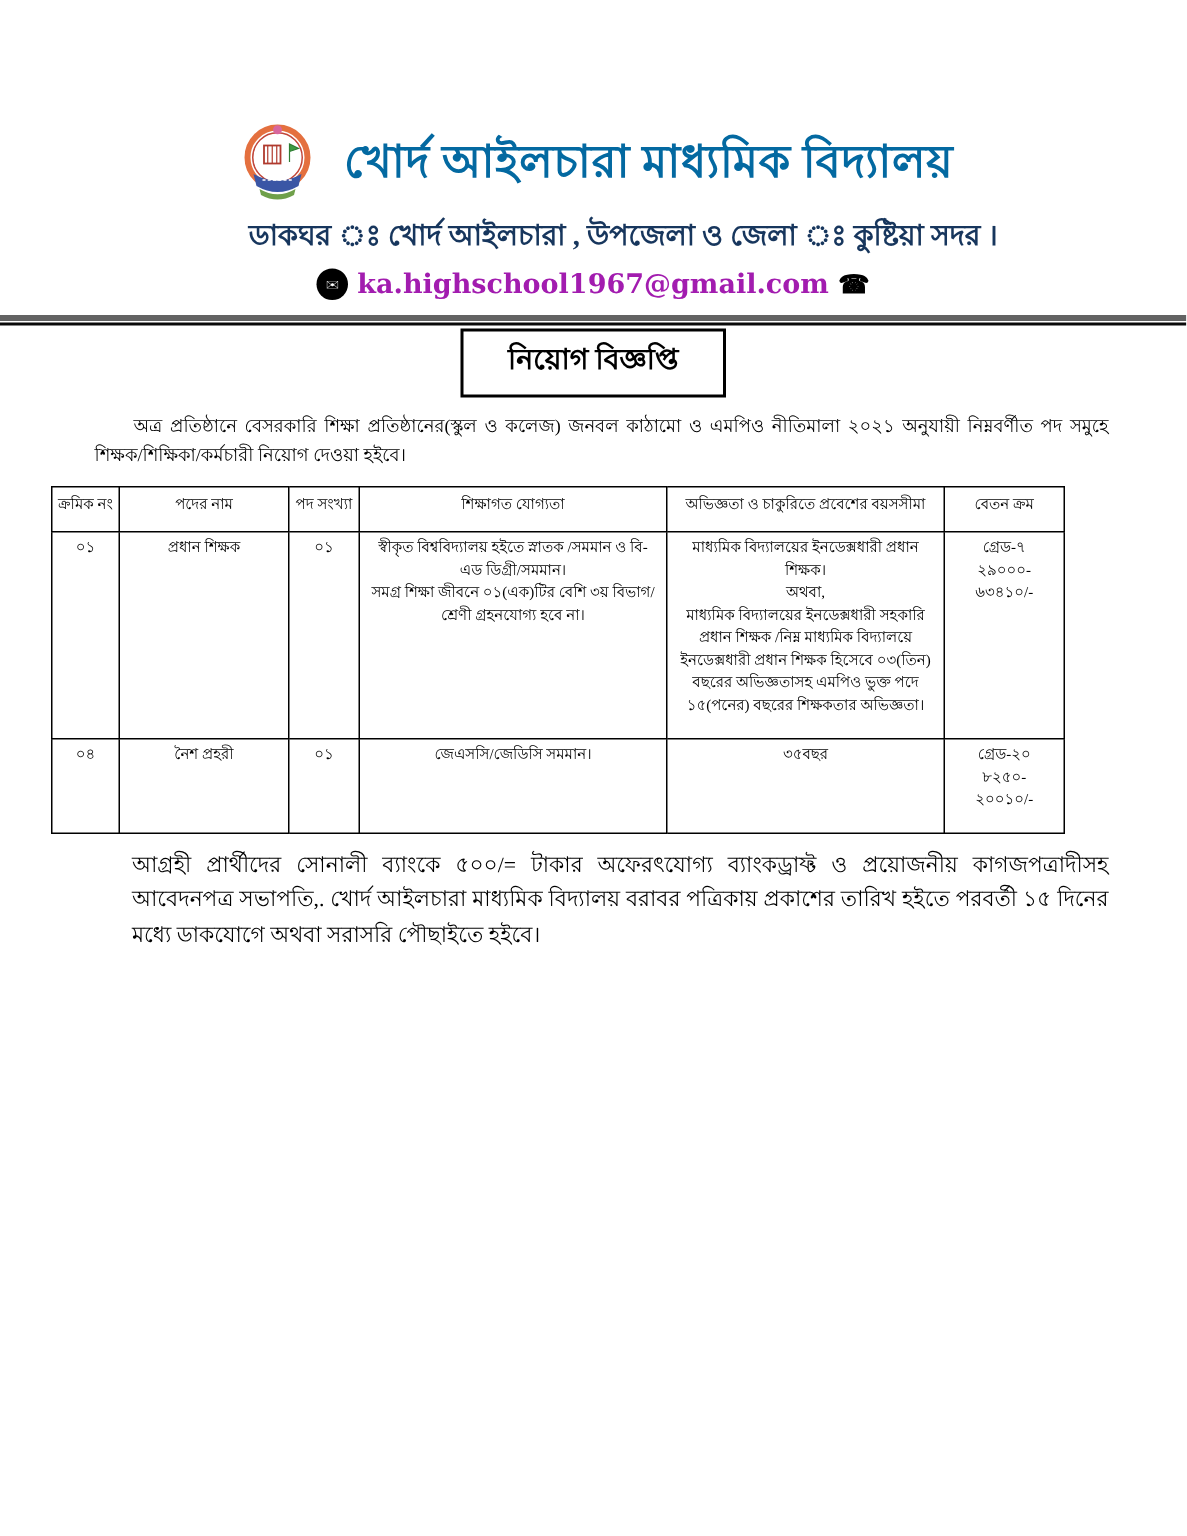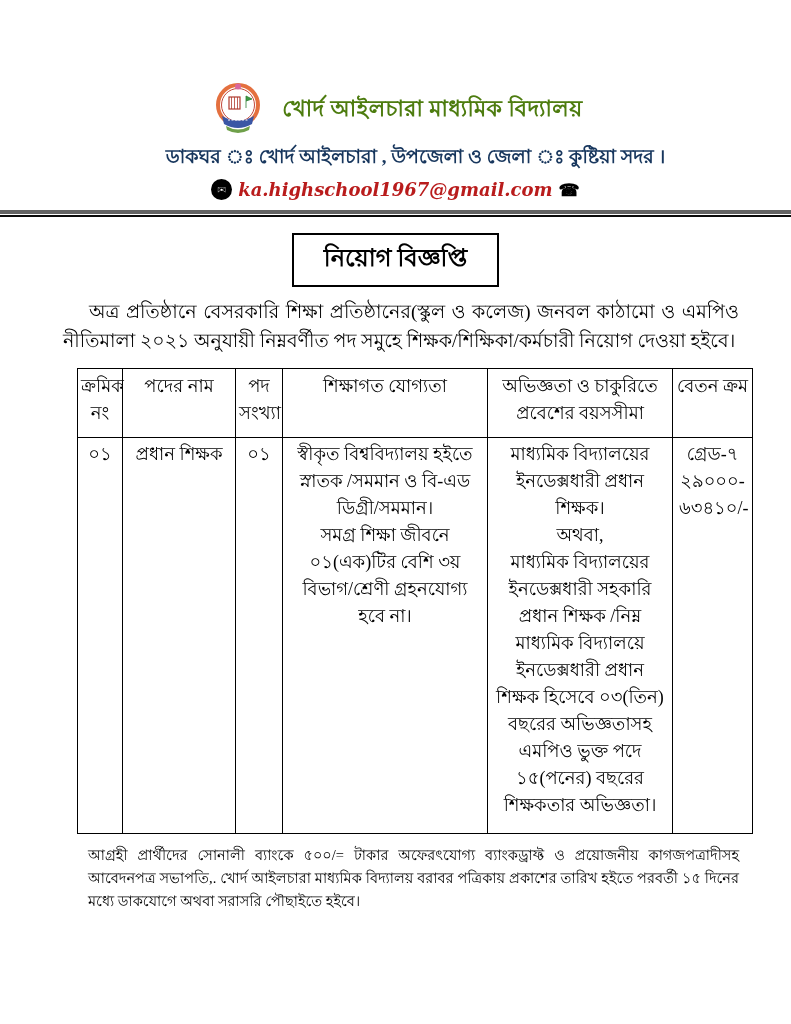--- a/index.html
+++ b/index.html
@@ -14,66 +14,66 @@
   }
   .content{padding-top:80px;}
 
   
   .header-row{
     display:flex;align-items:center;justify-content:center;
     gap:14px;margin:0 40px;
   }
   .logo{width:60px;height:58px;flex:0 0 auto;}
   .school-name{
-    font-size:22px;font-weight:bold;color:#4d7c0f;
+    font-size:30px;font-weight:bold;color:#0369a1;
     letter-spacing:.5px;white-space:nowrap;
   }
   .school-address{
     text-align:center;font-size:19px;font-weight:bold;
     color:#17365D;margin-top:4px;margin-left:40px;
   }
   .contact-row{
     display:flex;align-items:center;justify-content:center;
     gap:6px;margin-top:5px;font-size:18px;
   }
   .env-icon{
     display:inline-flex;align-items:center;justify-content:center;
     width:21px;height:21px;border-radius:50%;
     background:#000;color:#fff;font-size:12px;line-height:1;
   }
   .contact-text{
-    font-style:italic;font-weight:bold;color:#b91c1c;
+    font-weight:bold;color:#a21caf;
     font-family:"DejaVu Serif","Liberation Serif",serif;
   }
   .phone-glyph{color:#000;font-size:17px;font-style:normal;}
 
   
   .divider{margin-top:10px;}
   .divider .thick{height:4px;background:#636363;}
   .divider .thin{height:2px;background:#0a0a0a;margin-top:1px;}
 
   
   .notice-title-box{
-    width:fit-content;margin:16px auto 0 auto;
+    width:fit-content;margin:2px auto 0 auto;
     border:2px solid #000;padding:4px 30px 6px 30px;
-    font-size:24px;font-weight:bold;background:#fff;
+    font-size:19px;font-weight:bold;background:#fff;
   }
 
   
   .intro{
     margin:10px 52px 12px 63px;
-    font-size:19px;line-height:1.55;
+    font-size:12px;line-height:1.55;
     text-align:justify;text-indent:26px;
   }
 
   
   table.recruit{
     border-collapse:collapse;
-    margin-left:77px;width:675px;
-    font-size:18px;line-height:1.5;
+    margin-left:34px;width:675px;
+    font-size:10px;line-height:1.5;
     table-layout:fixed;
   }
   table.recruit th,table.recruit td{
     border:1.5px solid #000;
     padding:3px 6px;vertical-align:top;text-align:center;
   }
   table.recruit th{font-weight:normal;text-align:center;padding:4px 3px 10px 3px;}
   col.c-serial{width:45px;}
   col.c-post{width:113px;}
   col.c-count{width:47px;}
@@ -157,19 +157,29 @@
         <td class="center">০১</td>
         <td class="pre">স্বীকৃত বিশ্ববিদ্যালয় হইতে স্নাতক /সমমান ও বি-এড ডিগ্রী/সমমান।
 সমগ্র শিক্ষা জীবনে ০১(এক)টির বেশি ৩য় বিভাগ/শ্রেণী গ্রহনযোগ্য হবে না।</td>
         <td class="pre">মাধ্যমিক বিদ্যালয়ের ইনডেক্সধারী প্রধান শিক্ষক।
 অথবা,
 মাধ্যমিক বিদ্যালয়ের ইনডেক্সধারী সহকারি প্রধান শিক্ষক /নিম্ন মাধ্যমিক বিদ্যালয়ে ইনডেক্সধারী প্রধান শিক্ষক হিসেবে ০৩(তিন) বছরের অভিজ্ঞতাসহ এমপিও ভুক্ত পদে ১৫(পনের) বছরের শিক্ষকতার অভিজ্ঞতা।</td>
         <td class="pay">গ্রেড-৭
 ২৯০০০-
 ৬৩৪১০/-</td>
       </tr>
+      <tr class="data-row">
+        <td class="center">০৪</td>
+        <td>নৈশ প্রহরী</td>
+        <td class="center">০১</td>
+        <td class="pre">জেএসসি/জেডিসি সমমান।</td>
+        <td class="pre">৩৫বছর</td>
+        <td class="pay">গ্রেড-২০
+৮২৫০-
+২০০১০/-</td>
+      </tr>
     </tbody>
       </table>
 
     <div class="apply-note">আগ্রহী প্রার্থীদের সোনালী ব্যাংকে ৫০০/= টাকার অফেরৎযোগ্য ব্যাংকড্রাফ্ট ও প্রয়োজনীয় কাগজপত্রাদীসহ আবেদনপত্র সভাপতি,. খোর্দ আইলচারা মাধ্যমিক বিদ্যালয় বরাবর পত্রিকায় প্রকাশের তারিখ হইতে পরবর্তী ১৫ দিনের মধ্যে ডাকযোগে অথবা সরাসরি পৌছাইতে হইবে।</div>
 
   </div>
 </div>
 
 </body></html>

